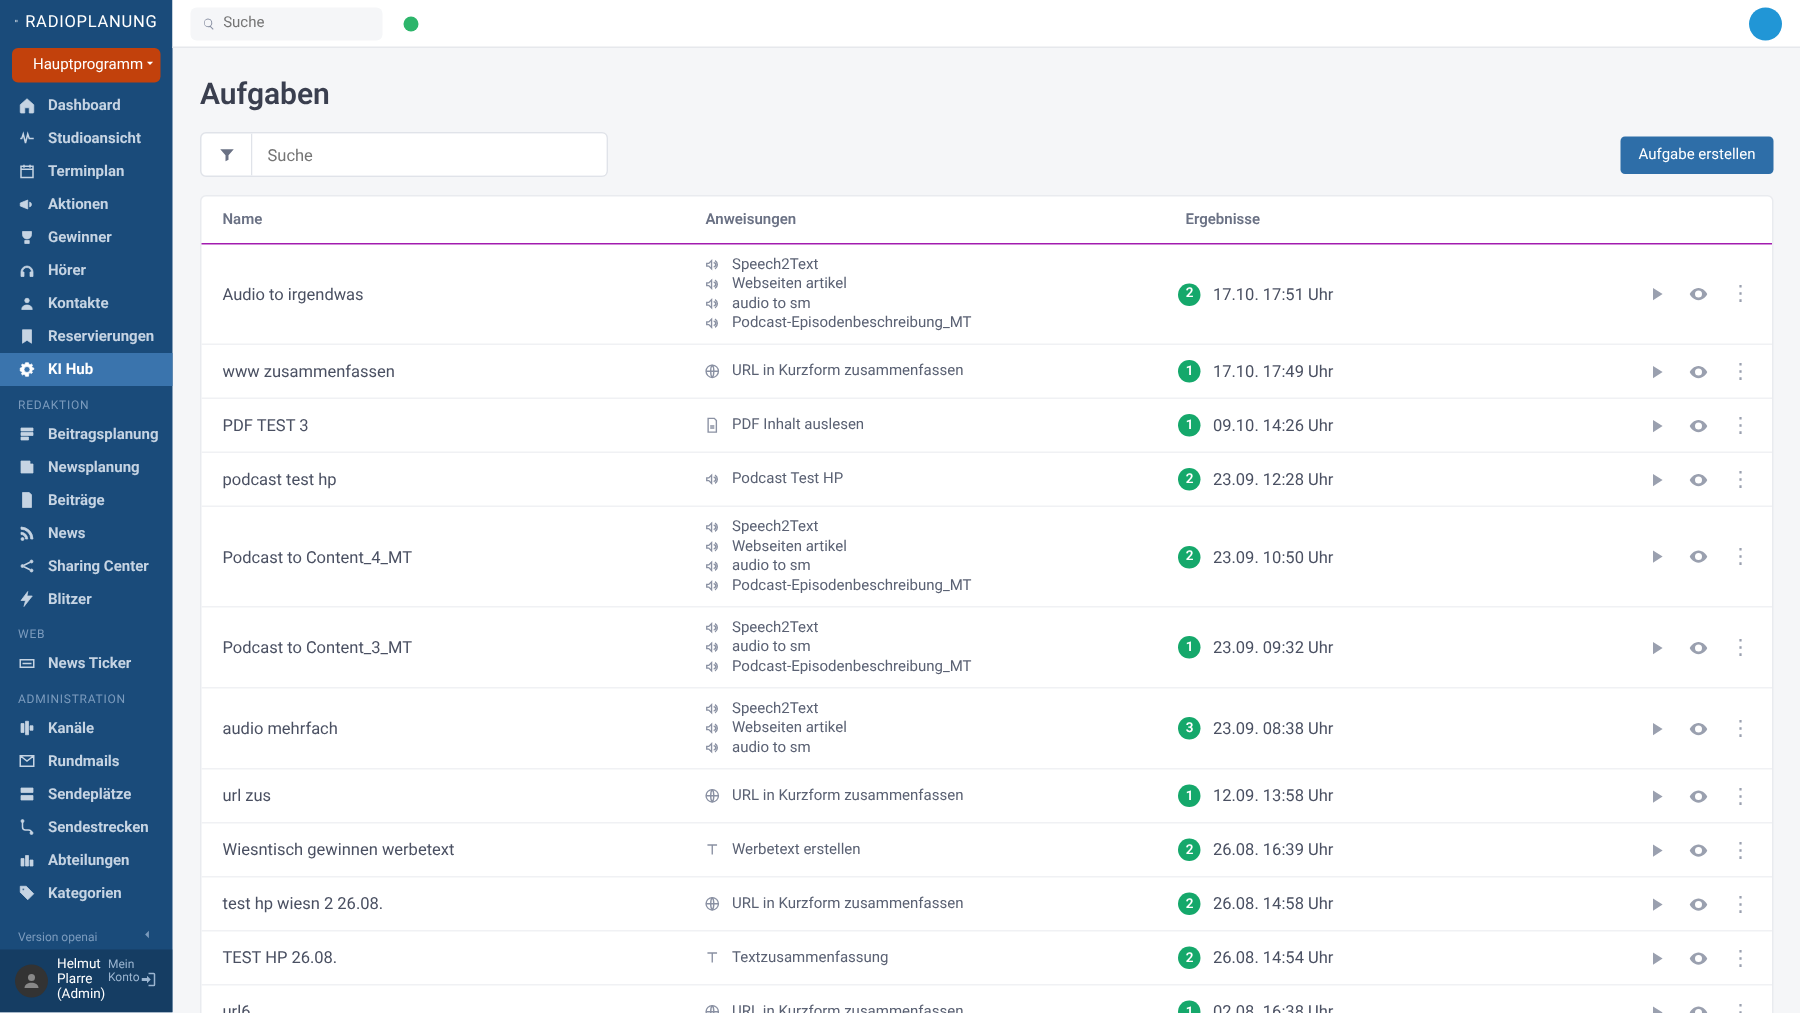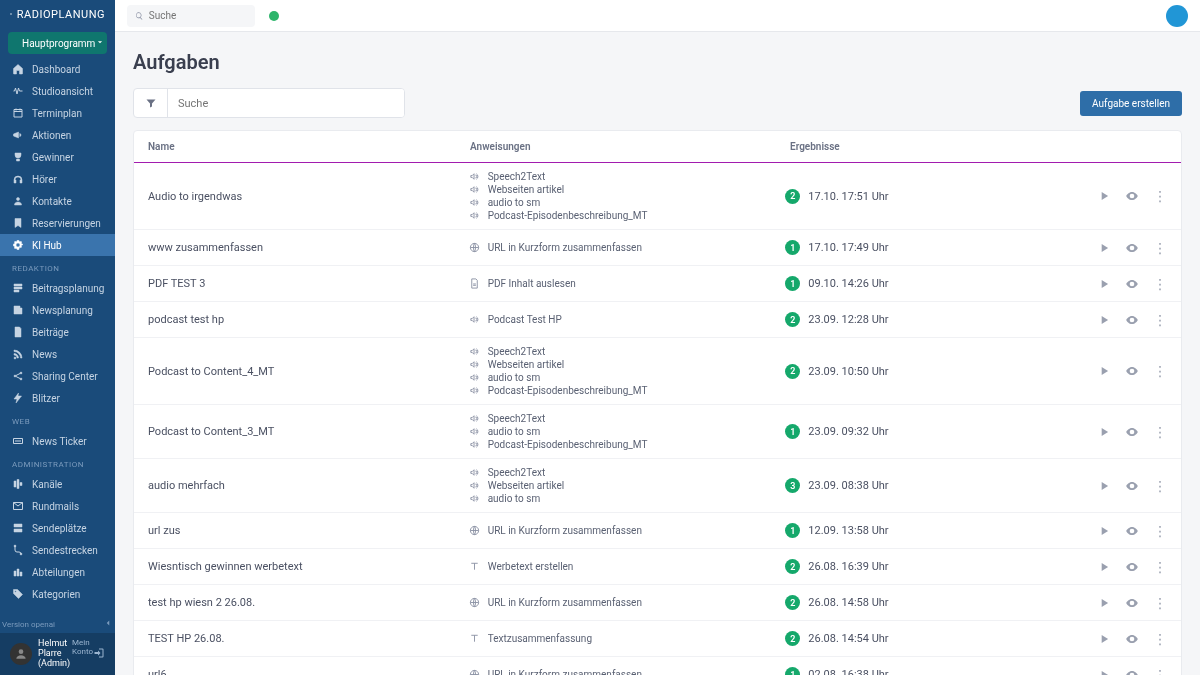--- a/index.html
+++ b/index.html
@@ -4,32 +4,32 @@
 <style>
 * { margin:0; padding:0; box-sizing:border-box; font-family:-apple-system,BlinkMacSystemFont,"Segoe UI",Roboto,sans-serif; }
 body { background:#f5f6f8; font-size:12px; color:#5a6173; overflow:hidden;}
 .app { display:flex; height:675px; width:1200px; }
 
 
 .sidebar { width:115px; background:#1a4b7a; color:#c6d4e3; display:flex; flex-direction:column; overflow:hidden;}
 .logo { display:flex; align-items:center; padding:7px 10px; color:#fff; font-size:11px; letter-spacing:0.5px;}
 .logo-icon { width:14px; height:14px; margin-right:5px; display:inline-block;}
 .logo-icon svg{width:100%;height:100%;fill:#fff;}
-.channel-btn { margin:4px 8px; background:#0f766e; border-radius:4px; padding:5px 8px; display:flex; align-items:center; color:#fff; font-size:10px; cursor:pointer;}
+.channel-btn { margin:4px 8px; background:#c2410c; border-radius:4px; padding:5px 8px; display:flex; align-items:center; color:#fff; font-size:10px; cursor:pointer;}
 .channel-dot{width:9px;height:9px;border-radius:50%;background:#f0a040;margin-right:6px;}
 .channel-btn .chev{margin-left:auto;}
 .nav { flex:1; overflow-y:auto; padding-bottom:4px;}
 .nav::-webkit-scrollbar{width:4px;}
 .nav::-webkit-scrollbar-thumb{background:#2f6199;border-radius:2px;}
 .nav-section-label { font-size:8px; color:#7b9bbd; letter-spacing:0.5px; padding:8px 12px 4px; text-transform:uppercase;}
-.nav-item { display:flex; align-items:center; padding:5px 12px; font-size:10px; color:#c6d4e3; cursor:pointer;}
+.nav-item { display:flex; align-items:center; padding:5px 12px; font-size:10px; color:#c6d4e3; cursor:pointer;font-weight:bold;}
 .nav-item.active { background:#3a74ad; color:#fff;}
 .nav-icon { width:12px; height:12px; margin-right:8px; flex-shrink:0; display:inline-flex; align-items:center; justify-content:center;}
 .nav-icon svg{width:12px;height:12px;fill:currentColor;stroke:currentColor;}
-.ver-row{font-size:8px;color:#7b9bbd;padding:3px 2px;display:flex;align-items:center;margin-top:14px;}
+.ver-row{font-size:8px;color:#7b9bbd;padding:3px 12px;display:flex;align-items:center;margin-top:14px;}
 .ver-row .chev{margin-left:auto;}
 .user-row{display:flex;align-items:center;padding:6px 10px;background:#153d63;color:#fff;font-size:9px;}
 .avatar-sm{width:22px;height:22px;border-radius:50%;background:#333;margin-right:6px;flex-shrink:0;display:flex;align-items:center;justify-content:center;color:#fff;font-size:9px;}
 .user-meta{display:flex;flex-direction:row;line-height:1.1;}
 .user-sub{font-size:8px;color:#9bb5d0;}
 .user-row .exit{margin-left:auto;}
 
 
 .main { flex:1; display:flex; flex-direction:column; min-width:0;justify-content:center;}
 .topbar { height:32px; background:#fff; border-bottom:1px solid #e6e8ec; display:flex; align-items:center; padding:0 12px;}

